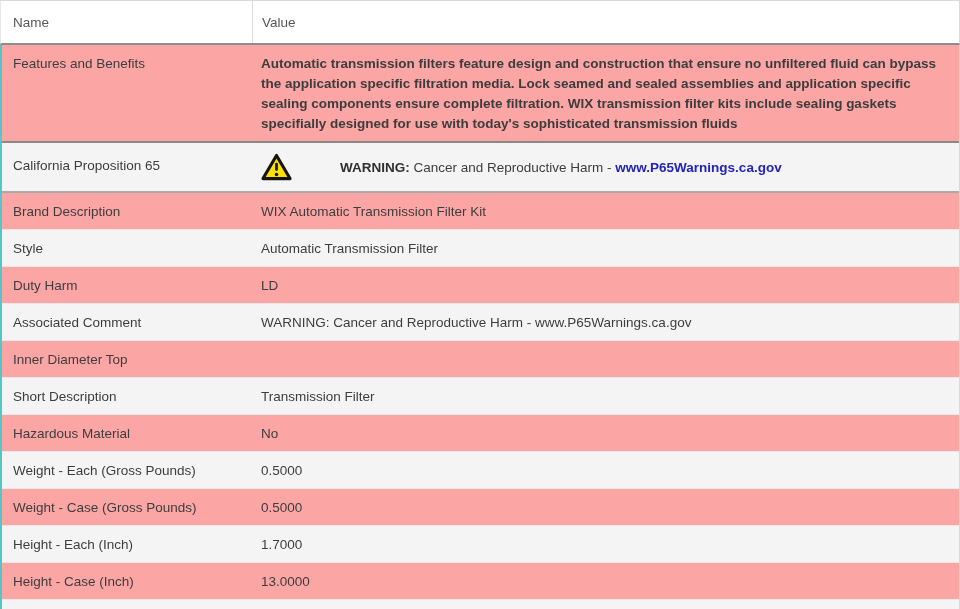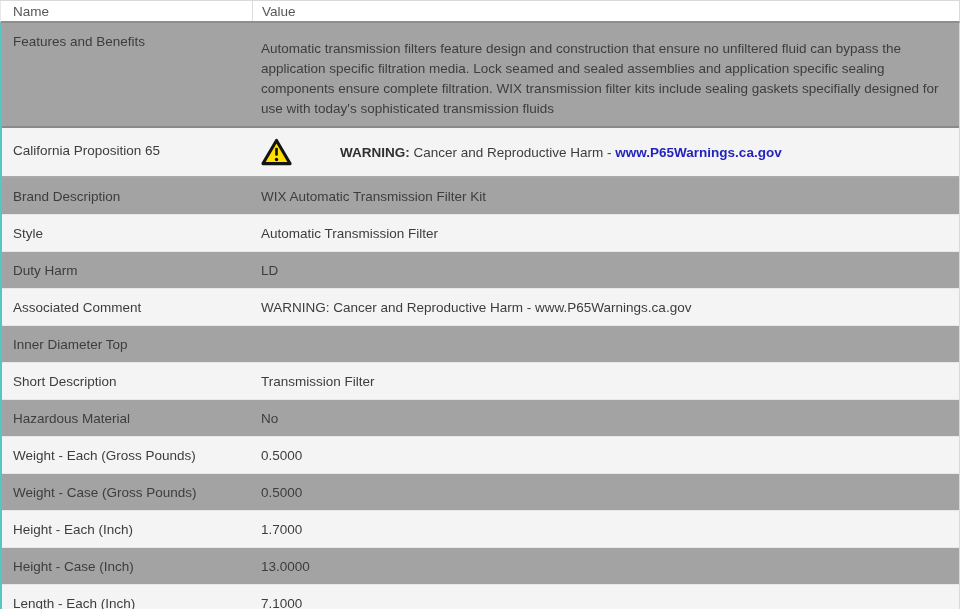--- a/index.html
+++ b/index.html
@@ -9,21 +9,21 @@
     font-size: 13.5px;
     color: #3d3d3d;
   }
   .grid {
     width: 960px;
     border-top: 1px solid #d9d9d9;
   }
   
   .thead {
     display: flex;
-    height: 22px;
+    height: 44px;
     align-items: center;
     background: #ffffff;
     border-bottom: 2px solid #8e8e8e;
     color: #575757;
     border-left: 1px solid #e8e8e8;
     border-right: 1px solid #d9d9d9;
   }
   .th-name {
     width: 252px;
     padding-left: 12px;
@@ -37,39 +37,40 @@
     padding-left: 9px;
   }
   
   .tbody {
     border-left: 2px solid #56c5c8;
     border-right: 1px solid #d9d9d9;
   }
   .row {
     display: flex;
     border-bottom: 1px solid #e8e8e8;
-    background: #a3a3a3;
+    background: #fca5a5;
   }
   .row:nth-child(even) { background: #f4f4f4; }
   .cell-name {
     width: 250px;
     flex: 0 0 250px;
     padding: 10px 6px 9px 11px;
     line-height: 17px;
   }
   .cell-value {
     flex: 1;
     padding: 10px 10px 9px 9px;
     line-height: 17px;
   }
   .row-features { border-bottom: 2px solid #8a8a8a; }
   .row-features .cell-value {
     line-height: 20px;
-    padding-top: 16px;
+    padding-top: 9px;
     padding-bottom: 7px;
+    font-weight: bold;
   }
   .row-calprop { border-bottom: 2px solid #a9a9a9; }
   .row-calprop .cell-name { padding-top: 14px; }
   .row-calprop .cell-value {
     display: flex;
     align-items: center;
     padding-top: 8px;
     padding-bottom: 8px;
     min-height: 48px;
   }

